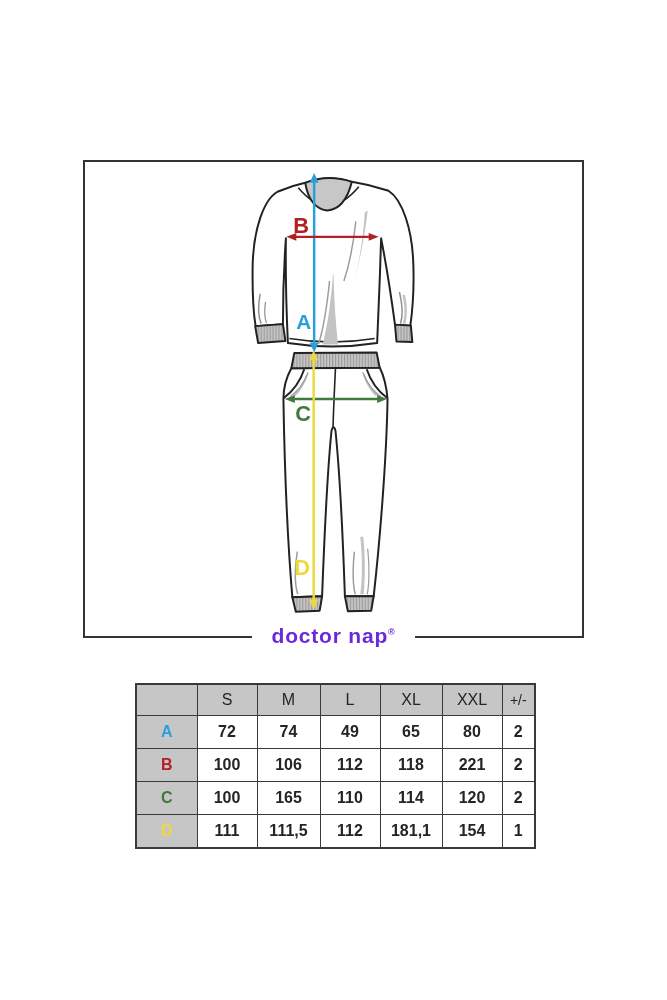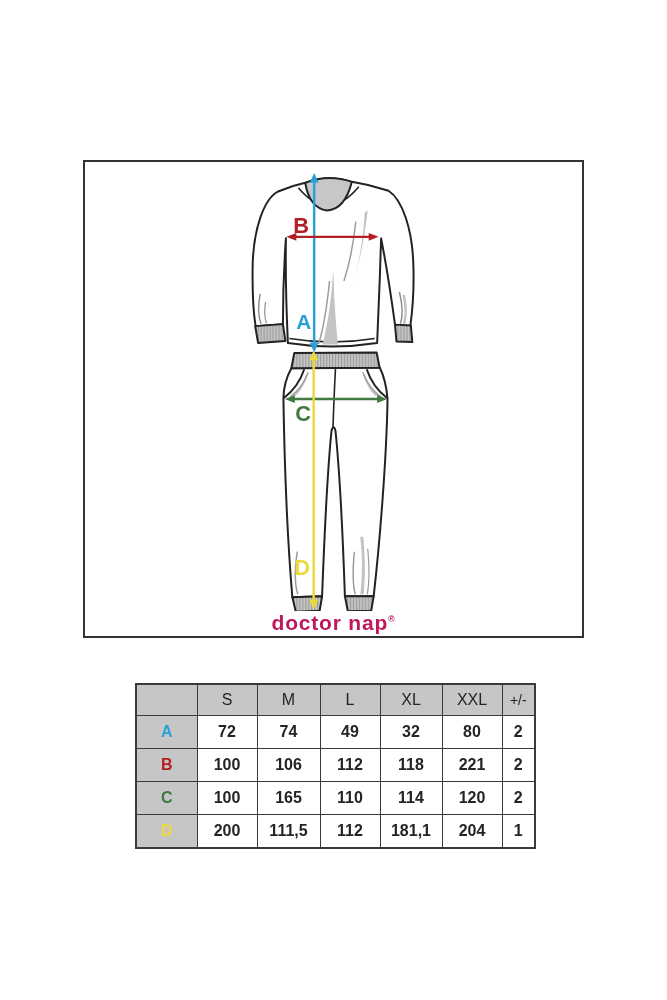--- a/index.html
+++ b/index.html
@@ -1,23 +1,23 @@
 <!DOCTYPE html>
 <html><head>
 <meta charset="utf-8">
 <style>
   html,body{margin:0;padding:0;background:#ffffff;}
   .page{position:relative;width:667px;height:1000px;background:#ffffff;overflow:hidden;
         font-family:"Liberation Sans",sans-serif;color:#242424;}
   .diagram-box{position:absolute;left:83px;top:160px;width:501px;height:478px;
                border:2px solid #333;box-sizing:border-box;background:#fff;}
   .diagram-box svg{position:absolute;left:0;top:0;}
-  .logo{position:absolute;left:50%;bottom:13px;transform:translate(-50%,50%);
+  .logo{position:absolute;left:50%;bottom:0;transform:translate(-50%,50%);
         background:#ffffff;padding:0 20px;white-space:nowrap;
-        font-size:21px;font-weight:600;letter-spacing:0.8px;color:#be185d;}
+        font-size:21px;font-weight:600;letter-spacing:0.8px;color:#6d28d9;}
   .logo sup{font-size:9px;vertical-align:super;font-weight:600;}
   table.size-table{position:absolute;left:135px;top:683px;border-collapse:collapse;
         table-layout:fixed;border:2px solid #3a3a3a;}
   .size-table th,.size-table td{border:1.5px solid #3a3a3a;text-align:center;
         vertical-align:middle;padding:0;font-size:16px;font-weight:400;}
   .size-table thead th{height:30px;background:#c6c6c6;font-weight:400;color:#242424;}
   .size-table tbody th{background:#c6c6c6;font-weight:600;font-size:16px;}
   .size-table tbody td{height:32px;background:#ffffff;color:#242424;font-weight:bold;}
   .size-table thead th:last-child{font-size:14px;}
   .svg-label{font-family:"Liberation Sans",sans-serif;font-weight:600;}
@@ -141,21 +141,21 @@
         <th>XXL</th>
         <th>+/-</th>
       </tr>
     </thead>
     <tbody>
       <tr>
         <th style="color: rgb(43, 159, 215);">A</th>
         <td>72</td>
         <td>74</td>
         <td>49</td>
-        <td>32</td>
+        <td>65</td>
         <td>80</td>
         <td>2</td>
       </tr>
       <tr>
         <th style="color: rgb(178, 32, 37);">B</th>
         <td>100</td>
         <td>106</td>
         <td>112</td>
         <td>118</td>
         <td>221</td>
@@ -165,23 +165,23 @@
         <th style="color: rgb(65, 121, 63);">C</th>
         <td>100</td>
         <td>165</td>
         <td>110</td>
         <td>114</td>
         <td>120</td>
         <td>2</td>
       </tr>
       <tr>
         <th style="color: rgb(236, 217, 58);">D</th>
-        <td>200</td>
+        <td>111</td>
         <td>111,5</td>
         <td>112</td>
         <td>181,1</td>
-        <td>204</td>
+        <td>154</td>
         <td>1</td>
       </tr>
     </tbody>
   </table>
 
 </div>
 
 </body></html>

